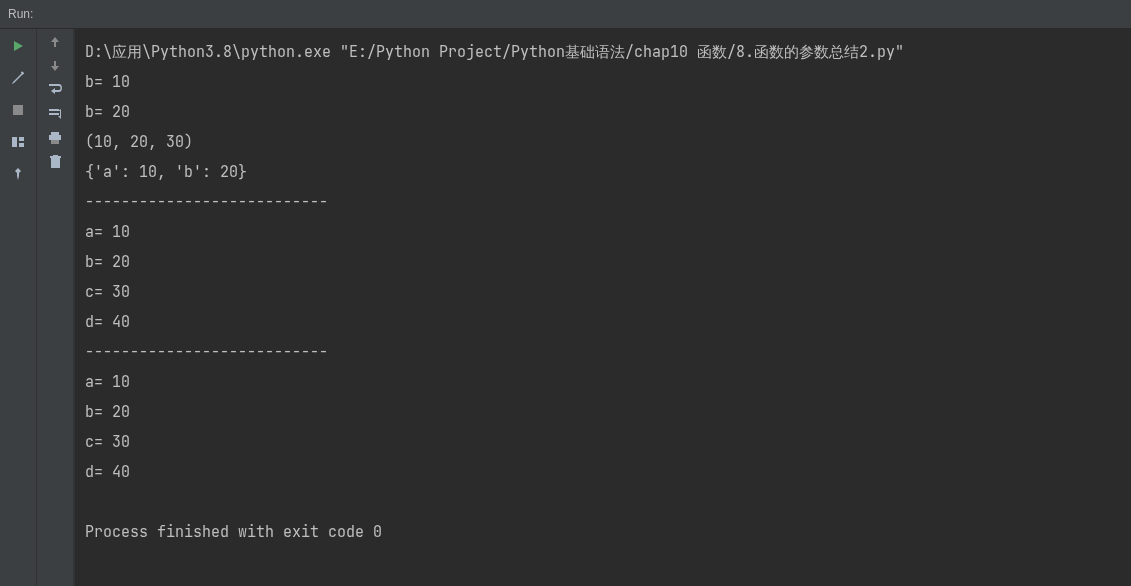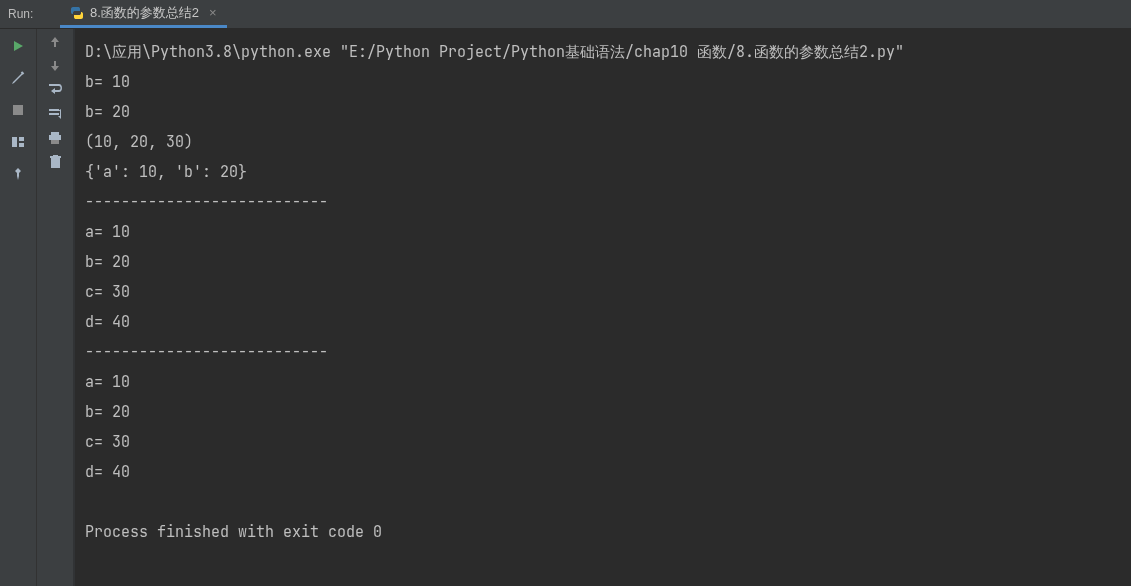--- a/index.html
+++ b/index.html
@@ -1,44 +1,34 @@
 <!DOCTYPE html>
 <html><head>
 <meta charset="utf-8">
 <style>
   html,body{margin:0;padding:0;width:1131px;height:586px;background:#2b2b2b;font-family:"Microsoft YaHei","Segoe UI",sans-serif;color:#bbbbbb;overflow:hidden;}
-  .tabbar{height:28px;background:#3c3f41;display:flex;align-items:stretch;border-bottom:1px solid #2b2b2b;gap:14px;}
+  .tabbar{height:28px;background:#3c3f41;display:flex;align-items:stretch;border-bottom:1px solid #2b2b2b;}
   .run-label{width:38px;display:flex;align-items:center;justify-content:flex-start;padding-left:8px;color:#bbbbbb;font-size:12px;}
   .tab{display:flex;align-items:center;gap:6px;padding:0 10px;background:#3c3f41;border-bottom:3px solid #4a88c7;font-size:13px;color:#c8c8c8;}
   .tab .icon{width:14px;height:14px;display:flex;align-items:center;justify-content:center;}
   .tab .close{color:#8a8a8a;font-size:13px;margin-left:4px;cursor:pointer;}
   .body{display:flex;height:558px;}
   .tools-col{width:36px;background:#3c3f41;display:flex;flex-direction:column;align-items:center;padding-top:6px;gap:10px;}
   .tools-col .tbtn{width:22px;height:22px;display:flex;align-items:center;justify-content:center;color:#a9a9a9;cursor:pointer;}
   .tools-col2{width:36px;background:#3c3f41;display:flex;flex-direction:column;align-items:center;padding-top:6px;gap:10px;border-left:1px solid #323232;}
   .sep-v{width:2px;background:#313335;}
   .console{flex:1;background:#2b2b2b;padding:8px 10px 0 10px;font-family:"Consolas","JetBrains Mono","Courier New",monospace;font-size:15px;line-height:30px;color:#bfbfbf;white-space:pre;overflow:hidden;}
   .cmd{color:#bfbfbf;}
   svg{display:block;}
 </style>
 </head>
 <body>
 
 <div class="tabbar">
   <div class="run-label">Run:</div>
-  <div class="tab">
-    <span class="icon">
-      <svg width="14" height="14" viewBox="0 0 14 14">
-        <path d="M6 1h2c1 0 2 .6 2 2v2H5c-1 0-2 .6-2 2v1h-.5C1.6 8 1 7 1 6V3c0-1 .6-2 2-2h3z" fill="#3573a5"></path>
-        <path d="M8 13H6c-1 0-2-.6-2-2V9h5c1 0 2-.6 2-2V6h.5C12.4 6 13 7 13 8v3c0 1-.6 2-2 2H8z" fill="#ffd43b"></path>
-      </svg>
-    </span>
-    <span>8.函数的参数总结2</span>
-    <span class="close">×</span>
-  </div>
 </div>
 
 <div class="body">
 
   <div class="tools-col">
     <div class="tbtn">
       <svg width="14" height="14" viewBox="0 0 14 14">
           <path d="M3 2l9 5-9 5z" fill="#59a869"></path>
         </svg>
     </div>

